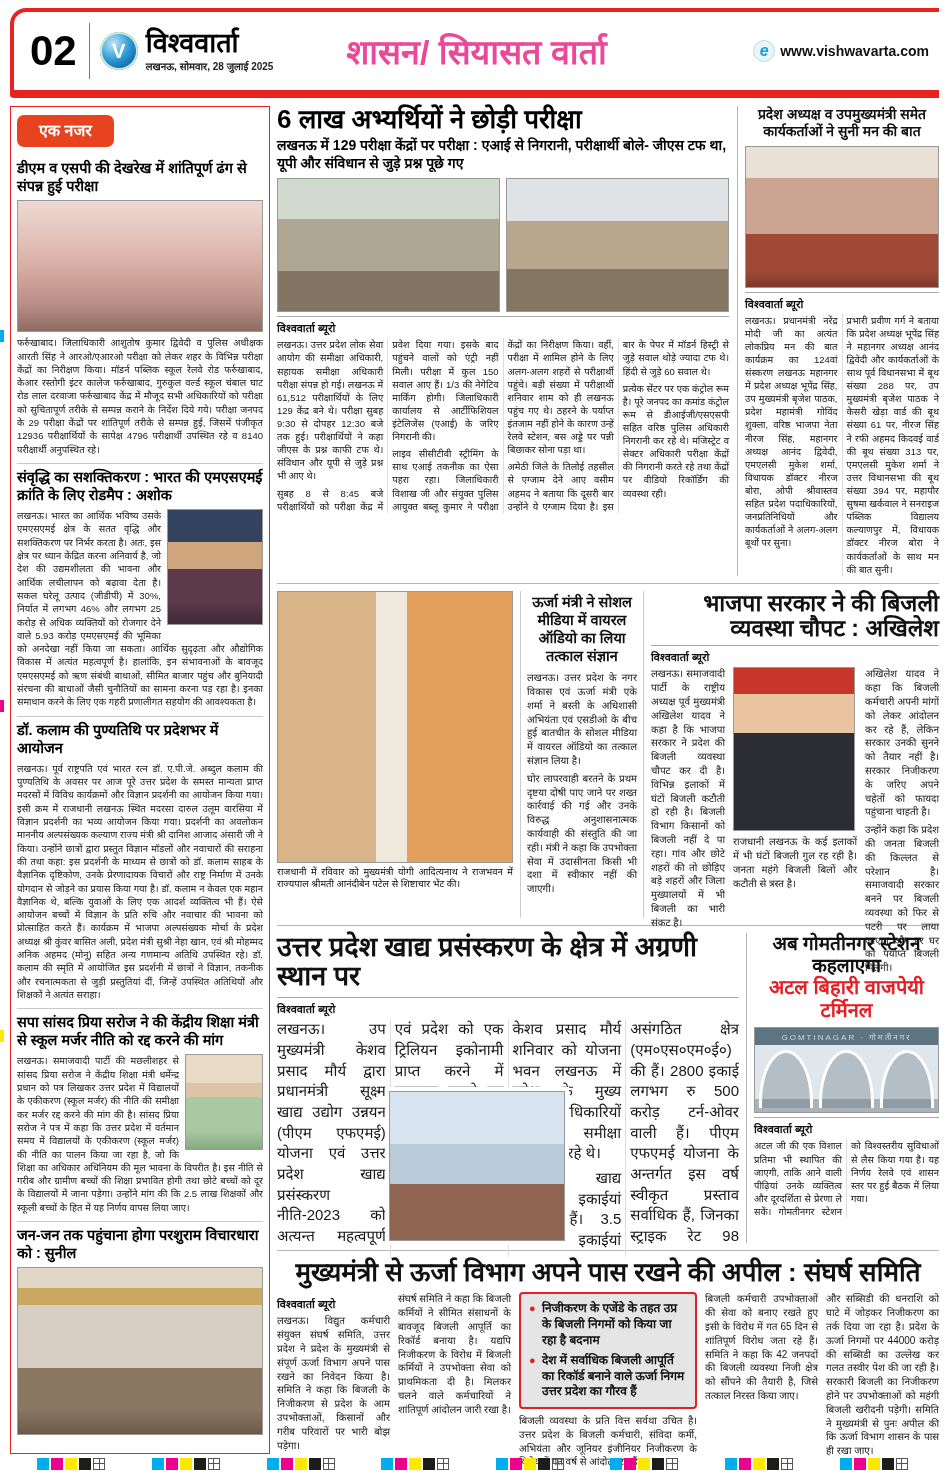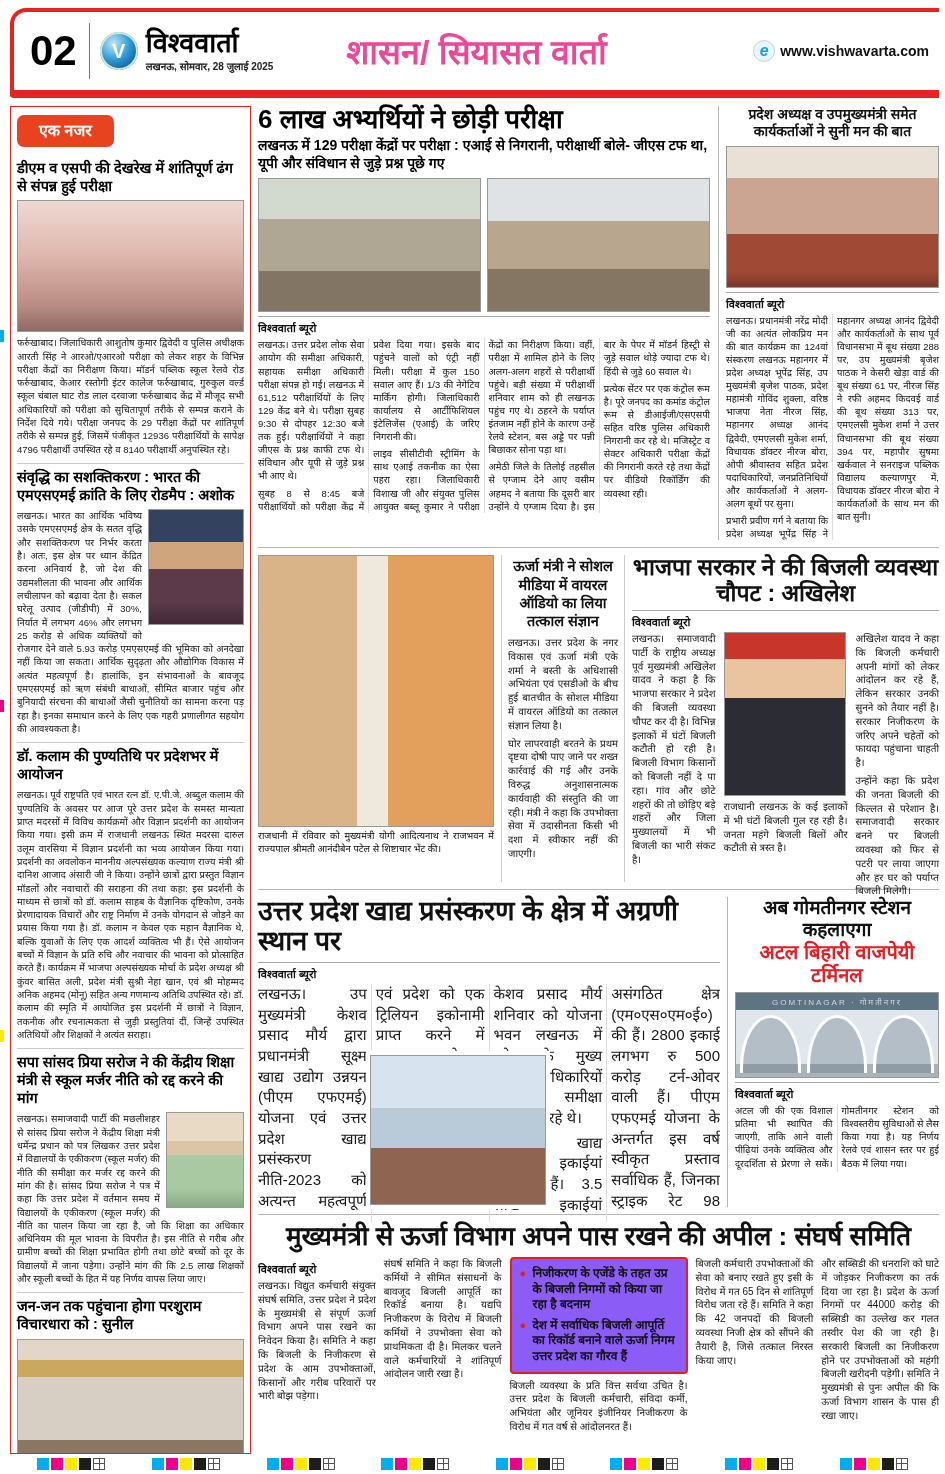--- a/index.html
+++ b/index.html
@@ -19,21 +19,21 @@
   .paper-name{font-size:27px;font-weight:bold;color:#000;line-height:1.05;}
   .dateline{font-size:10px;font-weight:bold;color:#222;margin-top:2px;}
   .section-title{position:absolute;left:50%;top:50%;transform:translate(-50%,-50%);
                  font-size:34px;font-weight:bold;white-space:nowrap;color:#ec4899;}
   .site{margin-left:auto;display:flex;align-items:center;gap:5px;font-weight:bold;font-size:14px;}
   .ie{display:inline-block;width:20px;height:20px;border-radius:50%;background:#eaf4fb;
       color:#1b9de0;font-style:italic;font-weight:bold;text-align:center;line-height:19px;font-size:16px;
       border:1px solid #bcd9ec;}
   
   .content{display:flex;gap:7px;padding:8px 6px 0 10px;}
-  .leftcol{width:241px;flex:none;border:1px solid #e8231f;padding:6px 6px 4px;box-sizing:border-box;height:1348px;overflow:hidden;}
+  .leftcol{width:260px;flex:none;border:1px solid #e8231f;padding:6px 6px 4px;box-sizing:border-box;height:1348px;overflow:hidden;}
   .rightarea{flex:1;min-width:0;}
   .badge{display:inline-block;background:#e8431f;color:#fff;font-weight:bold;font-size:16px;
          padding:4px 22px 6px;border-radius:7px;margin:2px 0 8px;}
   .lc-head{font-weight:bold;font-size:14.5px;line-height:1.25;margin:4px 0 5px;color:#000;}
   .lc-body{font-size:9.5px;line-height:1.4;text-align:justify;color:#1a1a1a;}
   .lc-sep{border:none;border-top:1px solid #c9c9c9;margin:7px 0 4px;}
   .photo{position:relative;border:1px solid #999;box-sizing:border-box;}
   .cap{font-size:9.5px;line-height:1.3;margin-top:3px;text-align:justify;}
   .byline{font-weight:bold;font-size:11px;margin:4px 0 3px;border-top:1px solid #aaa;padding-top:3px;}
   .body{font-size:10px;line-height:1.38;text-align:justify;color:#161616;}
@@ -66,38 +66,38 @@
   .main-photos .photo{flex:1;}
   .cols4{column-count:4;column-gap:9px;column-rule:1px solid #ddd;font-size:9.5px;}
   .cols2{column-count:2;column-gap:9px;column-rule:1px solid #ddd;font-size:9.5px;}
   .mann{flex:1;border-left:1px solid #b5b5b5;padding-left:7px;min-width:0;}
   .mann-head{font-size:14px;font-weight:bold;text-align:center;line-height:1.2;margin:0 0 6px;}
   .row2{display:flex;gap:7px;padding:7px 0;border-bottom:1px solid #b5b5b5;height:342px;box-sizing:border-box;}
   .gov-block{width:236px;flex:none;}
   .energy{width:110px;flex:none;border-left:1px solid #ccc;border-right:1px solid #ccc;padding:0 6px;}
   .energy-head{font-size:14.5px;font-weight:bold;text-align:center;line-height:1.25;margin:2px 0 6px;}
   .akhi{flex:1;min-width:0;}
-  .akhi-head{font-size:23px;font-weight:bold;line-height:1.1;margin:0 0 4px;text-align:center;}
+  .akhi-head{font-size:23px;font-weight:bold;line-height:1.1;margin:0 0 4px;text-align:right;}
   .akhi-cols{display:flex;gap:8px;}
   .akhi-cols .col{flex:1;min-width:0;}
   .akhi-mid{flex:none;width:124px;}
   .row3{display:flex;gap:7px;padding:7px 0;border-bottom:1px solid #b5b5b5;height:325px;box-sizing:border-box;}
   .food{width:462px;flex:none;position:relative;}
   .food-head{font-size:27px;font-weight:bold;line-height:1.1;margin:0 0 5px;}
   .food-body{column-count:4;column-gap:9px;column-rule:1px solid #ddd;font-size:15px;height:238px;overflow:hidden;}
   .food .ph-food{position:absolute;left:112px;bottom:2px;border:1px solid #999;outline:4px solid #fff;}
   .gomti{flex:1;min-width:0;border-left:1px solid #b5b5b5;padding-left:7px;}
   .gomti-h1{font-size:19px;font-weight:bold;text-align:center;line-height:1.15;}
   .gomti-h2{font-size:20px;font-weight:bold;text-align:center;color:#e31e24;line-height:1.15;margin-bottom:5px;}
   .sang{padding-top:7px;}
   .sang-head{font-size:26px;font-weight:bold;text-align:center;line-height:1.1;margin:0 0 6px;}
   .sang-cols{display:flex;gap:8px;}
   .sang-cols .col{flex:1;min-width:0;}
   .sang-mid{flex:none;width:178px;}
-  .hibox{background:#8b5cf6;border:2px solid #e31e24;border-radius:4px;padding:7px 8px;margin-bottom:5px;}
+  .hibox{background:#e5e5e5;border:2px solid #e31e24;border-radius:4px;padding:7px 8px;margin-bottom:5px;}
   .hibox .pt{font-size:12px;font-weight:bold;line-height:1.3;margin:0 0 5px;position:relative;padding-left:13px;}
   .hibox .pt::before{content:"●";color:#e31e24;position:absolute;left:0;top:0;font-size:11px;}
   
   .printstrip{position:absolute;left:0;right:0;bottom:3px;height:15px;display:flex;justify-content:space-around;align-items:center;padding:0 14px;}
   .pgroup{display:flex;gap:2px;}
   .sw{width:12px;height:12px;}
   .sw.c{background:#00aeef}.sw.m{background:#ec008c}.sw.y{background:#ffe900}.sw.k{background:#1d1d1b}
   .sw.reg{border:1px solid #555;box-sizing:border-box;background:
      linear-gradient(#555,#555) center/100% 1px no-repeat,
      linear-gradient(#555,#555) center/1px 100% no-repeat;}

